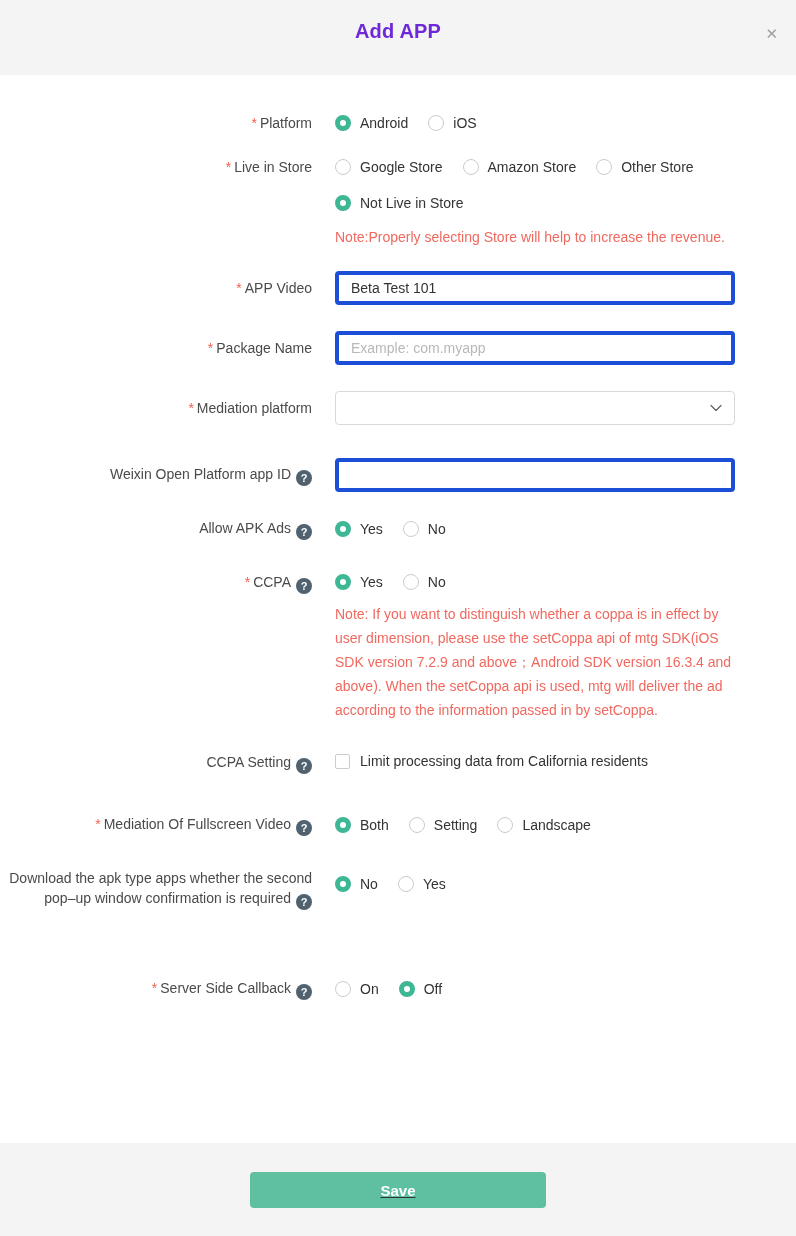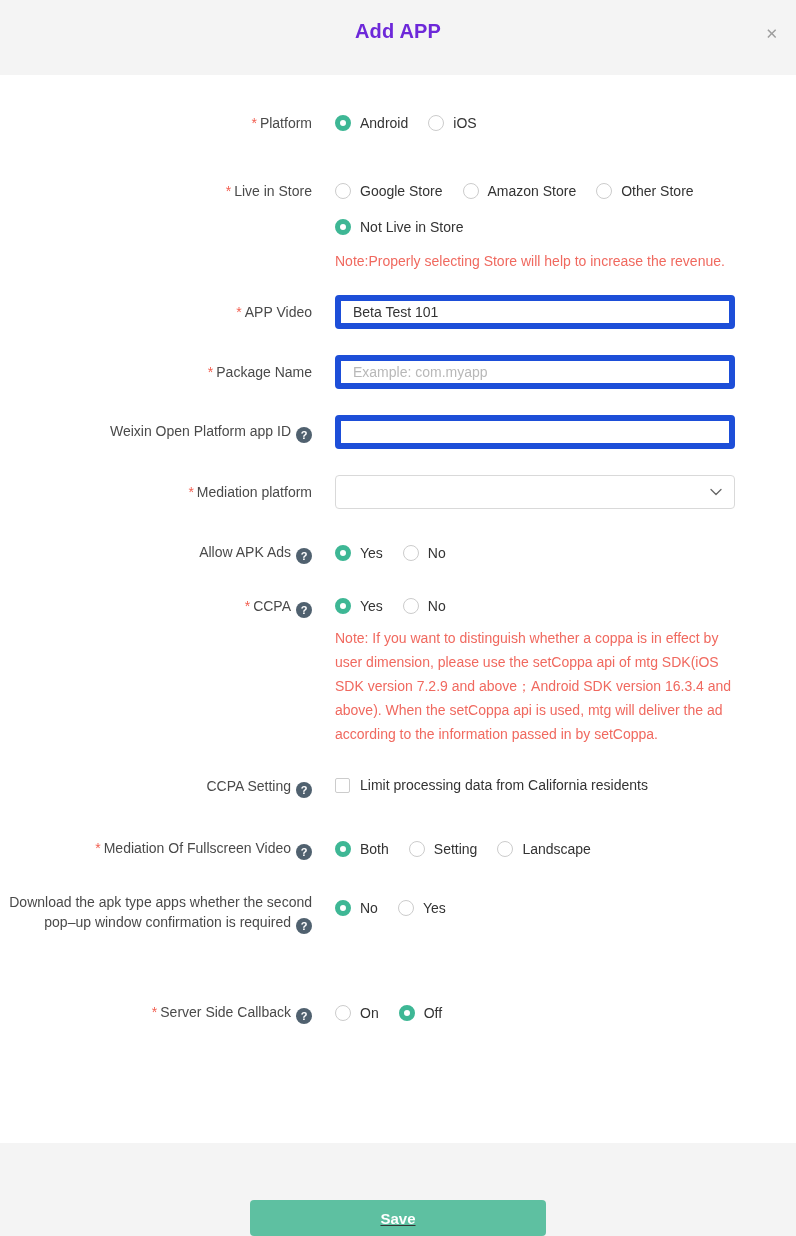--- a/index.html
+++ b/index.html
@@ -52,21 +52,21 @@
   .radio-option:last-child { margin-right: 0; }
   .radio {
     width: 16px; height: 16px; border-radius: 50%; background: #fff;
     border: 1px solid #ccc; margin-right: 9px; flex: 0 0 16px;
   }
   .radio.selected { border: 5px solid #3eb795; }
   .radio-label { font-size: 14px; color: #333; line-height: 20px; }
 
   
   .text-input {
-    width: 400px; height: 34px; border: 6px solid #1d4ed8; border-radius: 4px;
+    width: 400px; height: 34px; border: 4px solid #1d4ed8; border-radius: 4px;
     padding: 0 12px; font-size: 14px; color: #333; outline: none;
     font-family: "Liberation Sans", "DejaVu Sans", sans-serif; background: #fff;
   }
   .text-input::placeholder { color: #b8b8b8; }
 
   .select-box {
     width: 400px; height: 34px; border: 1px solid #d9d9d9; border-radius: 4px;
     background: #fff; position: relative; cursor: pointer;
   }
   .chevron-down { position: absolute; right: 12px; top: 12px; }
@@ -78,30 +78,30 @@
     background: #fff; margin-right: 10px; flex: 0 0 15px;
   }
   .checkbox-label { font-size: 14px; color: #333; }
 
   
   .note-text { font-size: 14px; color: #f0695f; line-height: 24px; width: 400px; }
 
   
   .modal-footer {
     height: 93px; background: #f4f4f4; flex: 0 0 auto;
-    display: flex; justify-content: center; align-items: flex-end; text-decoration: underline;
+    display: flex; justify-content: center; align-items: flex-start; text-decoration: underline;
   }
   .save-btn {
     margin-top: 29px; width: 296px; height: 36px; border: none; border-radius: 4px;
     background: #5ec0a1; color: #fff; font-size: 15px; font-weight: 700;
     cursor: pointer; font-family: "Liberation Sans", "DejaVu Sans", sans-serif;
   }
 
   
-  .row-platform   { margin-bottom: 48px; }
+  .row-platform   { margin-bottom: 24px; }
   .row-live-grp   { margin-bottom: 22px; }
   .live-row2      { margin-top: 16px; }
   .live-note      { margin-top: 12px; }
   .row-appname    { margin-bottom: 26px; }
   .row-package    { margin-bottom: 26px; }
   .row-weixin     { margin-bottom: 26px; }
   .row-mediation  { margin-bottom: 33px; }
   .row-allowapk   { margin-bottom: 32px; }
   .row-coppa-grp  { margin-bottom: 30px; }
   .coppa-note     { margin-top: 10px; }
@@ -178,42 +178,42 @@
 
     <div class="form-row row-package">
       <div class="label-col">
         <span class="req">*</span><span>Package Name</span>
       </div>
       <div class="control-col">
         <input class="text-input" type="text" placeholder="Example: com.myapp" style="">
       </div>
     </div>
 
-    <div class="form-row row-weixin">
-      <div class="label-col">
-        <span>Weixin Open Platform app ID</span><span class="help-icon">?</span>
-      </div>
-      <div class="control-col">
-        <input class="text-input" type="text" value="" style="">
-      </div>
-    </div>
-
     <div class="form-row row-mediation">
       <div class="label-col">
         <span class="req">*</span><span>Mediation platform</span>
       </div>
       <div class="control-col">
         <div class="select-box">
           <svg class="chevron-down" width="12" height="8" viewBox="0 0 12 8">
             <polyline points="1,1.5 6,6.5 11,1.5" fill="none" stroke="#666" stroke-width="1.3" stroke-linecap="round" stroke-linejoin="round"></polyline>
           </svg>
         </div>
       </div>
     </div>
 
+    <div class="form-row row-weixin">
+      <div class="label-col">
+        <span>Weixin Open Platform app ID</span><span class="help-icon">?</span>
+      </div>
+      <div class="control-col">
+        <input class="text-input" type="text" value="" style="">
+      </div>
+    </div>
+
     <div class="form-row row-allowapk">
       <div class="label-col">
         <span>Allow APK Ads</span><span class="help-icon">?</span>
       </div>
       <div class="control-col radio-group">
         <label class="radio-option">
           <span class="radio selected"></span>
           <span class="radio-label">Yes</span>
         </label>
         <label class="radio-option">

